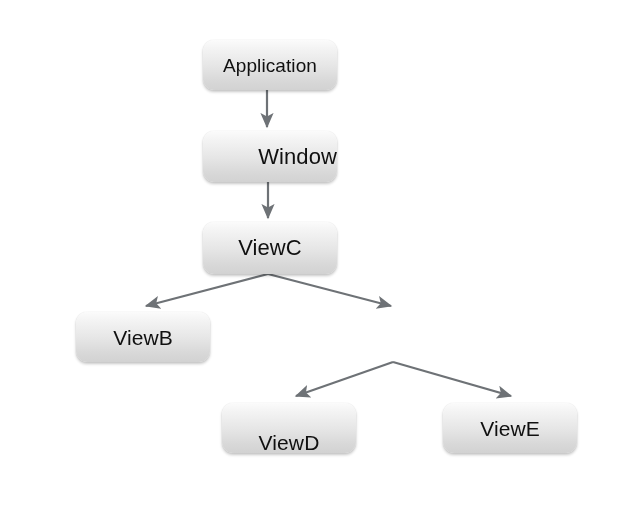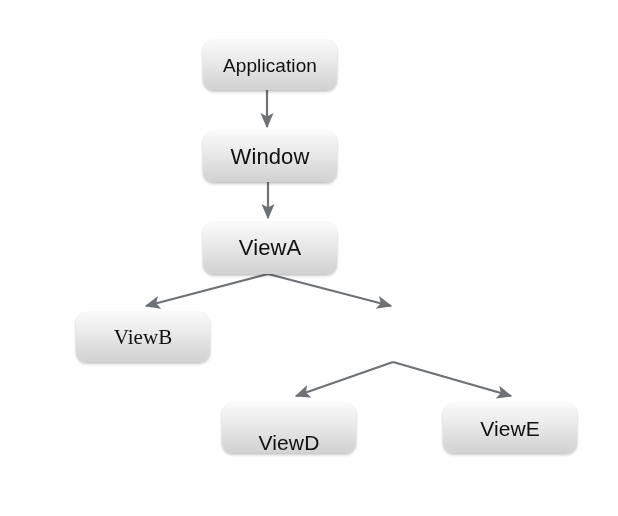--- a/index.html
+++ b/index.html
@@ -71,29 +71,29 @@
         <line x1="268" y1="274" x2="391" y2="306" stroke="#6e7276" stroke-width="2.2" marker-end="url(#arrowhead)"></line>
         <line x1="393" y1="362" x2="296" y2="396" stroke="#6e7276" stroke-width="2.2" marker-end="url(#arrowhead)"></line>
         <line x1="393" y1="362" x2="511" y2="396" stroke="#6e7276" stroke-width="2.2" marker-end="url(#arrowhead)"></line>
       </g>
   </svg>
 
   <div class="node" style="left: 203px; top: 40px; width: 134px; height: 50px; font-size: 19px;">
     <span class="node-label">Application</span>
   </div>
 
-  <div class="node" style="left: 203px; top: 131px; width: 134px; height: 51px; font-size: 22px;">
+  <div class="node" style="left: 203px; top: 131px; width: 134px; height: 51px; font-size: 22px; justify-content: flex-end;">
     <span class="node-label">Window</span>
   </div>
 
   <div class="node" style="left: 203px; top: 222px; width: 134px; height: 52px; font-size: 22px;">
-    <span class="node-label">ViewA</span>
+    <span class="node-label">ViewC</span>
   </div>
 
-  <div class="node" style="left: 76px; top: 312px; width: 134px; height: 50px; font-size: 21px; font-family: Liberation Serif, serif;">
+  <div class="node" style="left: 76px; top: 312px; width: 134px; height: 50px; font-size: 21px;">
     <span class="node-label">ViewB</span>
   </div>
 
 
   <div class="node" style="left: 222px; top: 403px; width: 134px; height: 50px; font-size: 21px; align-items: flex-end;">
     <span class="node-label">ViewD</span>
   </div>
 
   <div class="node" style="left: 443px; top: 403px; width: 134px; height: 50px; font-size: 21px;">
     <span class="node-label">ViewE</span>

